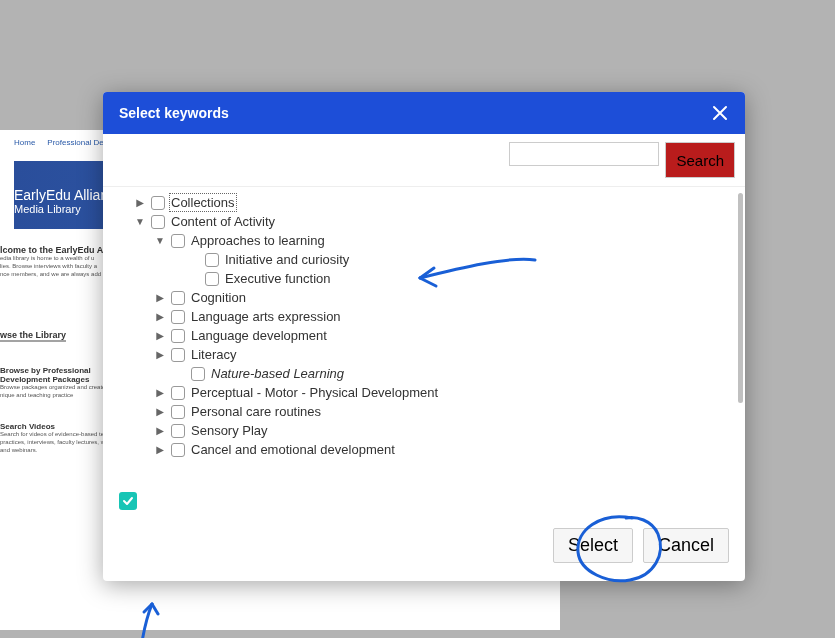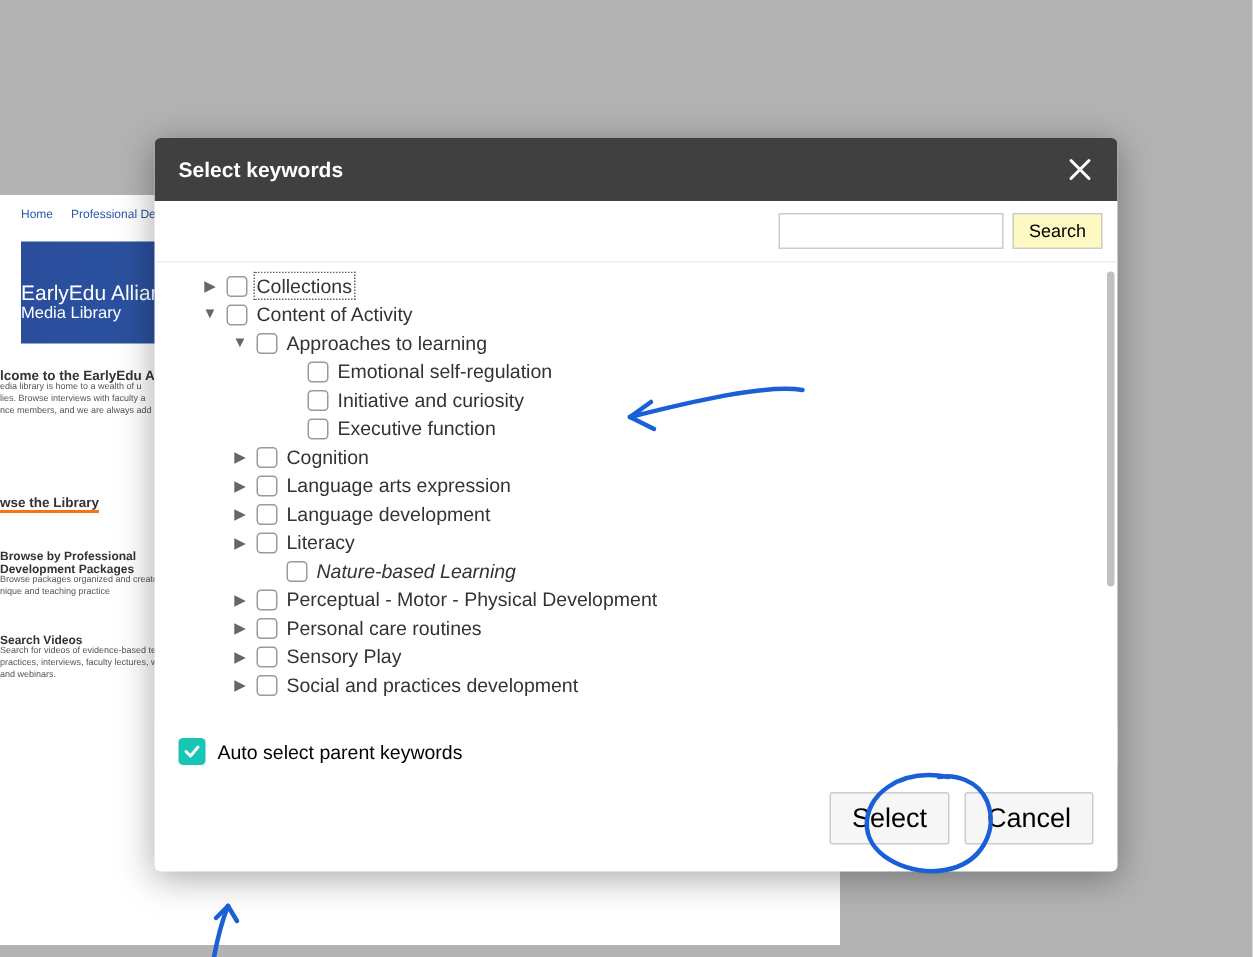--- a/index.html
+++ b/index.html
@@ -35,21 +35,21 @@
       background: linear-gradient(to right, #2a4e9b, #3160b2);
       color: #fff;
       padding: 26px 0 14px 0;
     }
     .bg-banner-title { font-size: 14px; padding-left: 0; }
     .bg-banner-sub { font-size: 11px; }
     .bg-section {
       margin: 10px 0 0 0;
       padding: 6px 0;
     }
-    .bg-section-h { font-size: 9px; font-weight: bold; margin-bottom: 2px; border-bottom: 2px solid #f97316; display:inline-block;}
+    .bg-section-h { font-size: 9px; font-weight: bold; margin-bottom: 2px; border-bottom: 2px solid #a3a3a3; display:inline-block;}
     .bg-small { font-size: 6px; color: #555; line-height: 1.3; }
     
     .overlay {
       position: absolute;
       inset: 0;
       display: flex;
       align-items: flex-start;
       justify-content: center;
     }
     .modal {
@@ -59,21 +59,21 @@
       width: 642px;
       height: 489px;
       background: #fff;
       border-radius: 4px;
       box-shadow: 0 4px 24px rgba(0,0,0,0.35);
       display: flex;
       flex-direction: column;
       overflow: hidden;
     }
     .modal-header {
-      background: #404040;
+      background: #1d4ed8;
       color: #fff;
       padding: 12px 16px;
       display: flex;
       align-items: center;
       justify-content: space-between;
       font-size: 14px;
       font-weight: 600;
       gap: 38px;
     }
     .close-icon {
@@ -88,25 +88,25 @@
       border-bottom: 1px solid #eee;
     }
     .search-input {
       width: 150px;
       height: 24px;
       border: 1px solid #ccc;
       padding: 2px 6px;
       font-size: 12px;
     }
     .search-btn {
-      height: 24px;
+      height: 36px;
       padding: 0 10px;
       border: 1px solid #ccc;
-      background: #fef9c3;
-      font-size: 12px;
+      background: #b91c1c;
+      font-size: 15px;
       cursor: pointer;
     }
     .tree-area {
       flex: 1;
       position: relative;
       overflow: hidden;
     }
     .tree-scroll {
       position: absolute;
       top: 6px;
@@ -263,30 +263,25 @@
             <span class="tree-label">Content of Activity</span>
           </div>
           <div class="tree-row indent-1">
             <span class="tree-toggle">▼</span>
             <span class="tree-check"></span>
             <span class="tree-label">Approaches to learning</span>
           </div>
           <div class="tree-row indent-3">
             <span class="tree-toggle spacer">▶</span>
             <span class="tree-check"></span>
-            <span class="tree-label">Emotional self-regulation</span>
+            <span class="tree-label">Initiative and curiosity</span>
           </div>
           <div class="tree-row indent-3">
             <span class="tree-toggle spacer">▶</span>
             <span class="tree-check"></span>
-            <span class="tree-label">Initiative and curiosity</span>
-          </div>
-          <div class="tree-row indent-3">
-            <span class="tree-toggle spacer">▶</span>
-            <span class="tree-check"></span>
             <span class="tree-label">Executive function</span>
           </div>
           <div class="tree-row indent-1">
             <span class="tree-toggle">▶</span>
             <span class="tree-check"></span>
             <span class="tree-label">Cognition</span>
           </div>
           <div class="tree-row indent-1">
             <span class="tree-toggle">▶</span>
             <span class="tree-check"></span>
@@ -318,32 +313,31 @@
             <span class="tree-label">Personal care routines</span>
           </div>
           <div class="tree-row indent-1">
             <span class="tree-toggle">▶</span>
             <span class="tree-check"></span>
             <span class="tree-label">Sensory Play</span>
           </div>
           <div class="tree-row indent-1">
             <span class="tree-toggle">▶</span>
             <span class="tree-check"></span>
-            <span class="tree-label">Social and practices development</span>
+            <span class="tree-label">Cancel and emotional development</span>
           </div>
         </div>
       <div class="scrollbar-sim"></div>
     </div>
     <div class="auto-row">
       <span class="auto-check">
         <svg viewBox="0 0 12 12">
             <path d="M2 6 L5 9 L10 3" stroke="#fff" stroke-width="2" fill="none" stroke-linecap="round" stroke-linejoin="round"></path>
           </svg>
       </span>
-      <span>Auto select parent keywords</span>
     </div>
     <div class="modal-footer">
       <button class="btn">Select</button>
       <button class="btn">Cancel</button>
     </div>
   </div>
 </div>
 
 <div class="annot" style="left:400px; top:250px; width:160px; height:50px;">
   <svg width="160" height="50">

